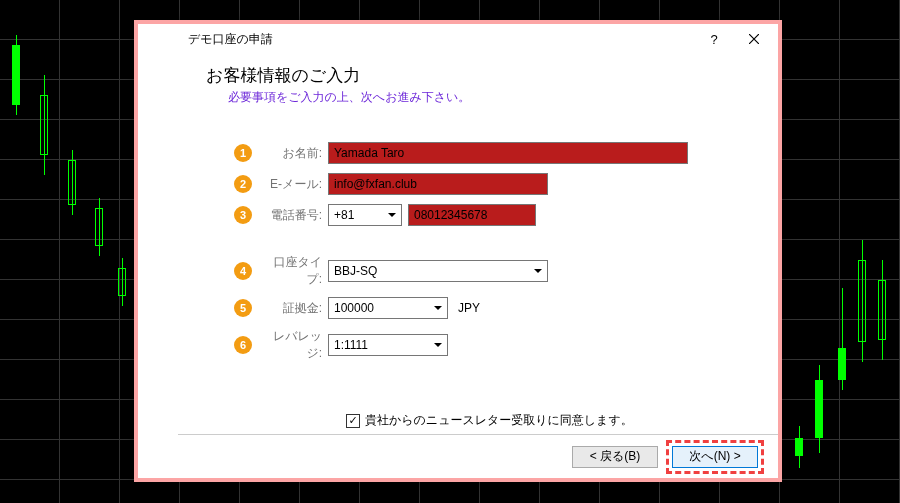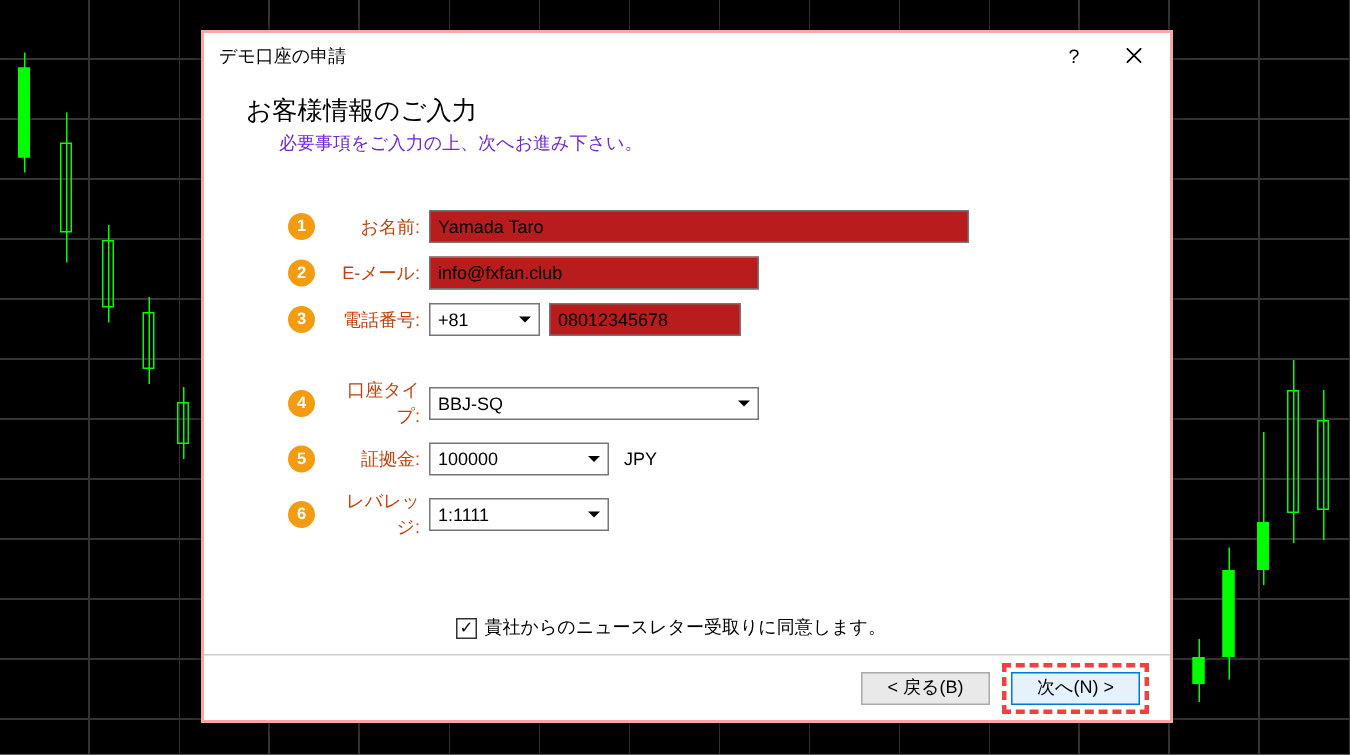--- a/index.html
+++ b/index.html
@@ -39,24 +39,25 @@
     }
     
     
     .dialog {
       position: absolute;
       left: 134px;
       top: 20px;
       width: 648px;
       height: 462px;
       background: #fff;
-      border: 2px solid #fca5a5;
+      border: 4px solid #fca5a5;
       box-shadow: 0 0 10px rgba(0,0,0,0.5);
       display: flex;
       flex-direction: column;
+      padding-left: 40px;
     }
     .titlebar {
       height: 30px;
       display: flex;
       align-items: center;
       padding: 0 4px 0 10px;
       background: #fff;
       border-bottom: none;
     }
     .titlebar-title {
@@ -109,21 +110,21 @@
       font-weight: bold;
       display: flex;
       align-items: center;
       justify-content: center;
       margin-right: 2px;
     }
     .flabel {
       width: 62px;
       text-align: right;
       font-size: 12px;
-      color: #c2410c;
+      color: #737373;
     }
     .txt-input {
       height: 22px;
       border: 1px solid #767676;
       padding: 0 5px;
       font-size: 12px;
       background: #b91c1c;
     }
     .combo {
       height: 22px;

